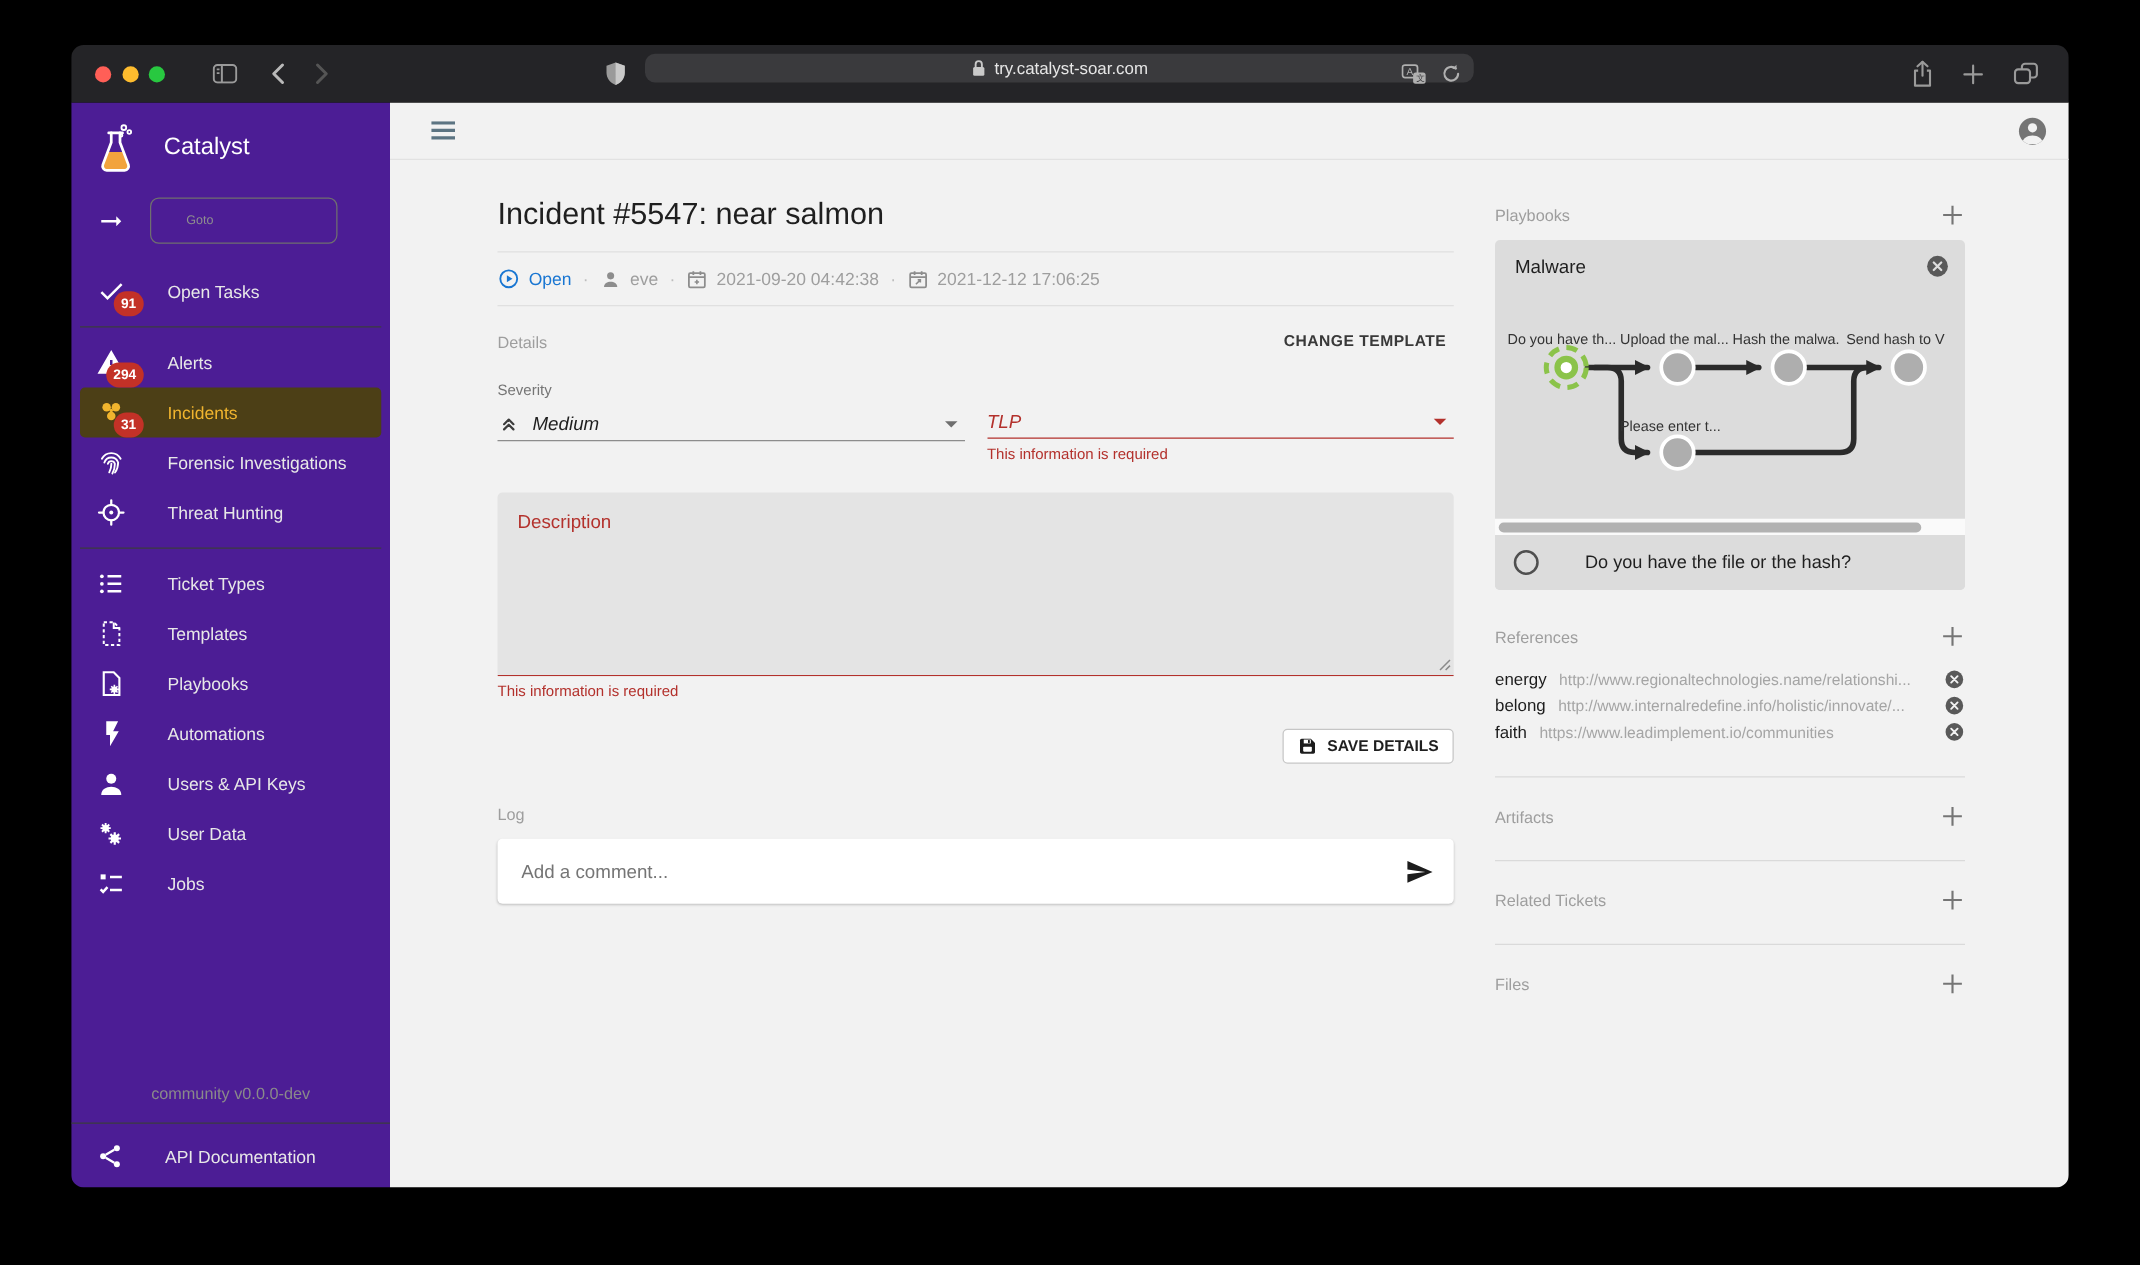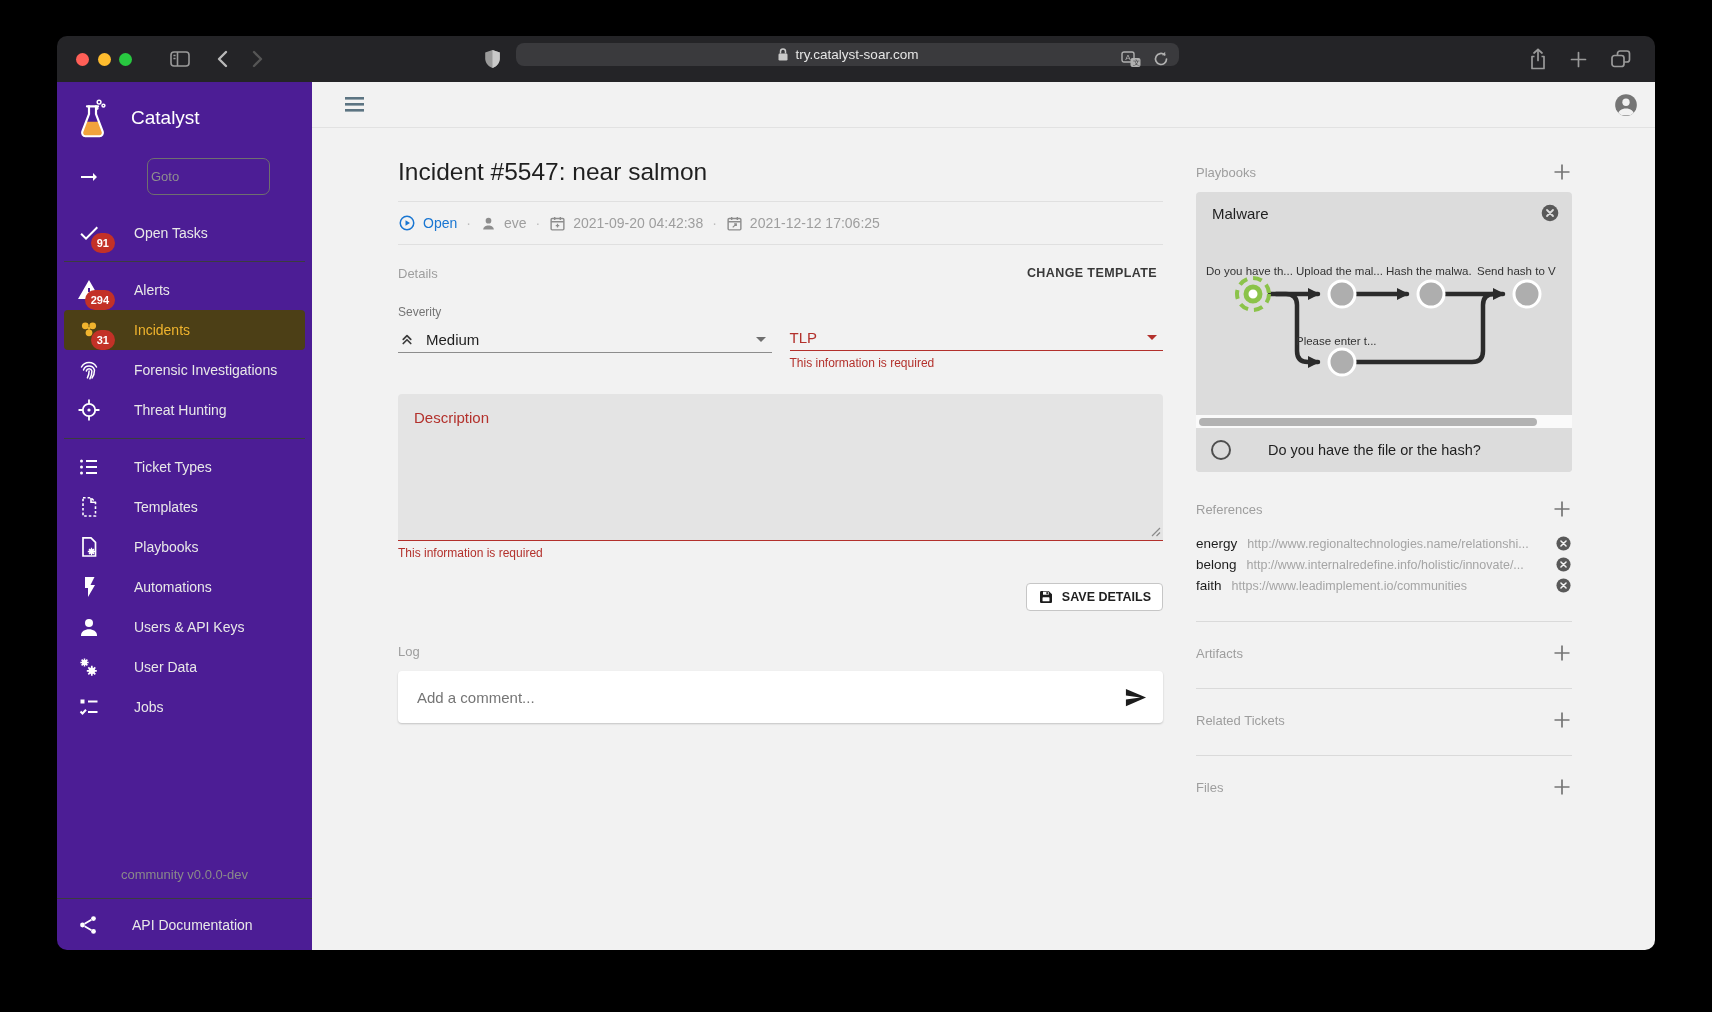--- a/index.html
+++ b/index.html
@@ -20,21 +20,21 @@
   .shield{position:absolute;left:calc(50% - 372px);top:13px;}
   .chrome-right{position:absolute;right:24px;top:0;height:46px;display:flex;align-items:center;gap:23px;}
   
   .app{flex:1;display:flex;min-height:0;}
   
   .sidebar{width:255px;background:#4c1d95;color:#ececec;display:flex;flex-direction:column;flex:none;}
   .brand{display:flex;align-items:center;gap:21px;padding:16px 20px 6px 18px;}
   .brand-name{font-size:19px;color:#fff;}
   .goto-row{display:flex;align-items:center;gap:19px;padding:14px 42px 10px 20px;}
   .goto-row input{flex:1;min-width:0;height:37px;background:transparent;border:1px solid #6f6f6f;
-    border-radius:7px;color:#ddd;font-size:13px;padding:0 3px;outline:none;margin-left:27px;}
+    border-radius:7px;color:#ddd;font-size:10px;padding:0 28px;outline:none;}
   .goto-row input::placeholder{color:#8f8f8f;}
   .nav{padding:8px 7px 0 7px;}
   .nav-item{height:40px;display:flex;align-items:center;gap:33px;padding:0 13px;border-radius:4px;cursor:default;}
   .nav-item .lbl{font-size:14px;color:#e8e8e8;}
   .nav-ico{position:relative;width:24px;height:24px;flex:none;display:flex;align-items:center;justify-content:center;text-align:center;}
   .badge{position:absolute;right:-14px;bottom:-8px;background:#c33127;color:#fff;font-size:11px;
     line-height:1;padding:4.5px 6px;border-radius:10px;font-weight:600;}
   .nav-item.active{background:#4c3f16;}
   .nav-item.active .lbl{color:#f0b42e;}
   .sbdiv{border:0;border-top:1px solid #3b3c3f;margin:8px 0;}
@@ -54,21 +54,21 @@
     color:#9e9e9e;font-size:14px;}
   .status{display:flex;align-items:center;gap:7px;color:#1976d2;cursor:default;}
   .dot-sep{color:#bdbdbd;}
   .meta-item{display:flex;align-items:center;gap:7px;}
   .details-head{display:flex;justify-content:space-between;align-items:center;margin:20px 0 24px;}
   .sec-label{color:#9e9e9e;font-size:13px;}
   .chg-btn{background:none;border:none;font:inherit;font-size:12.5px;font-weight:600;letter-spacing:.4px;color:#393939;}
   .fields{display:grid;grid-template-columns:1fr 1fr;column-gap:18px;}
   .flabel{font-size:12px;color:#757575;margin-bottom:7px;}
   .fvalue{display:flex;align-items:center;gap:10px;height:27px;border-bottom:1px solid #8d8d8d;
-    font-size:15px;color:#1f1f1f;}
+    font-size:15px;color:#1f1f1f;font-style:italic;}
   .caret{width:0;height:0;border-left:5px solid transparent;border-right:5px solid transparent;
     border-top:5.5px solid #6f6f6f;margin-left:auto;margin-right:6px;}
   .field.tlp{padding-top:19px;}
   .field.tlp .fvalue{border-bottom:1.5px solid #b3312c;color:#b3312c;}
   .field.tlp .caret{border-top-color:#b3312c;}
   .err{color:#b3312c;font-size:12px;margin-top:5px;}
   .desc{margin-top:24px;height:147px;background:#e4e4e4;border-radius:4px 4px 0 0;
     border-bottom:1.5px solid #b3312c;position:relative;padding:15px 16px;}
   .dlabel{color:#b3312c;font-size:15px;}
   .resize{position:absolute;right:2px;bottom:3px;}

